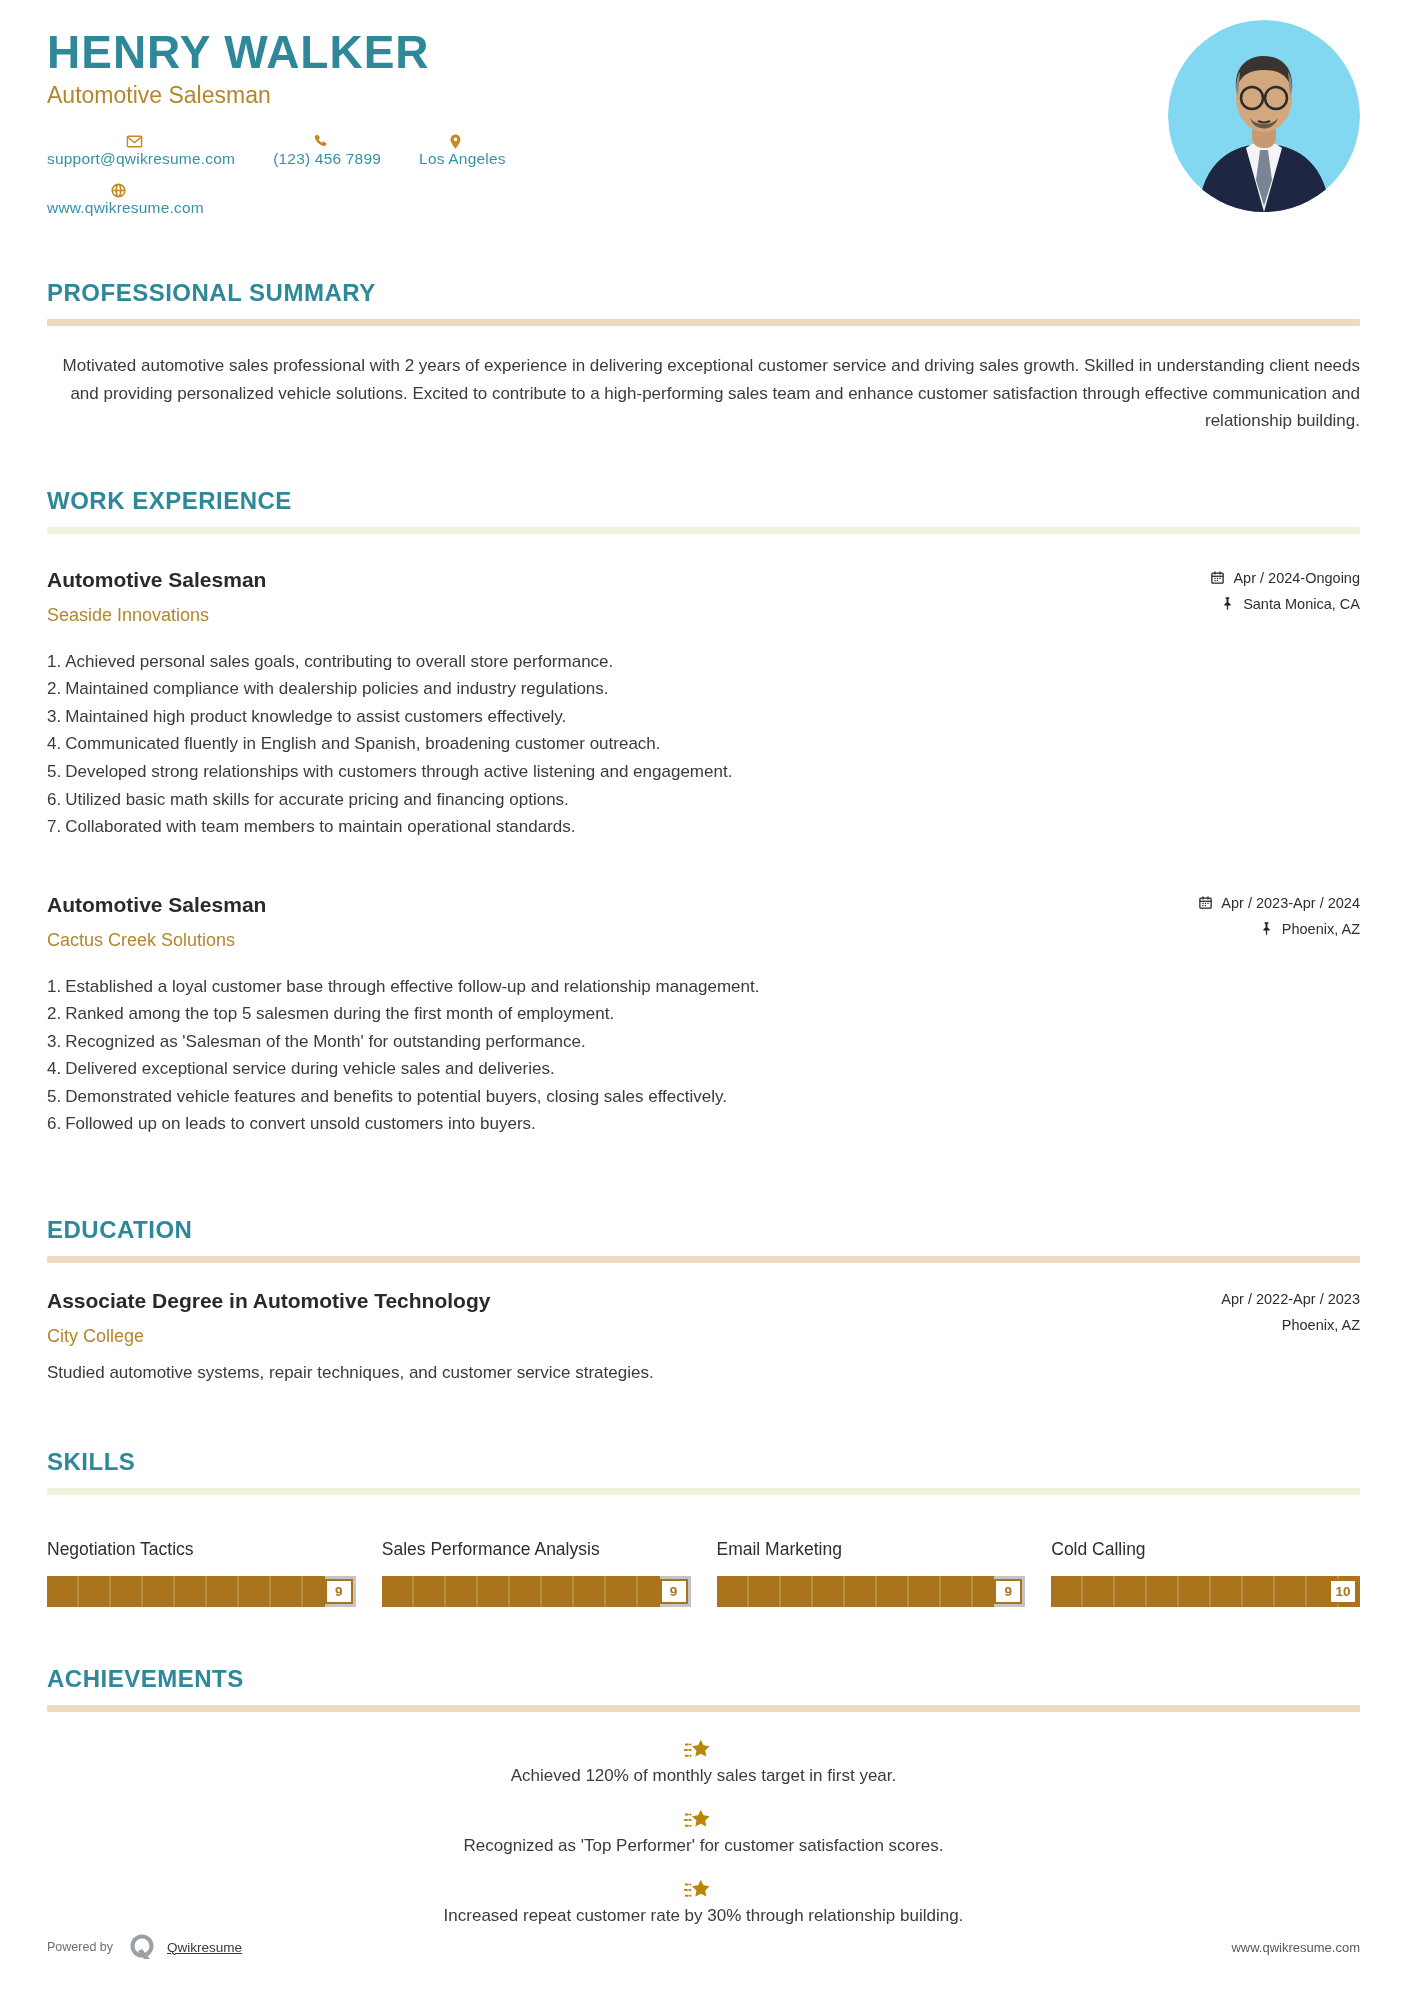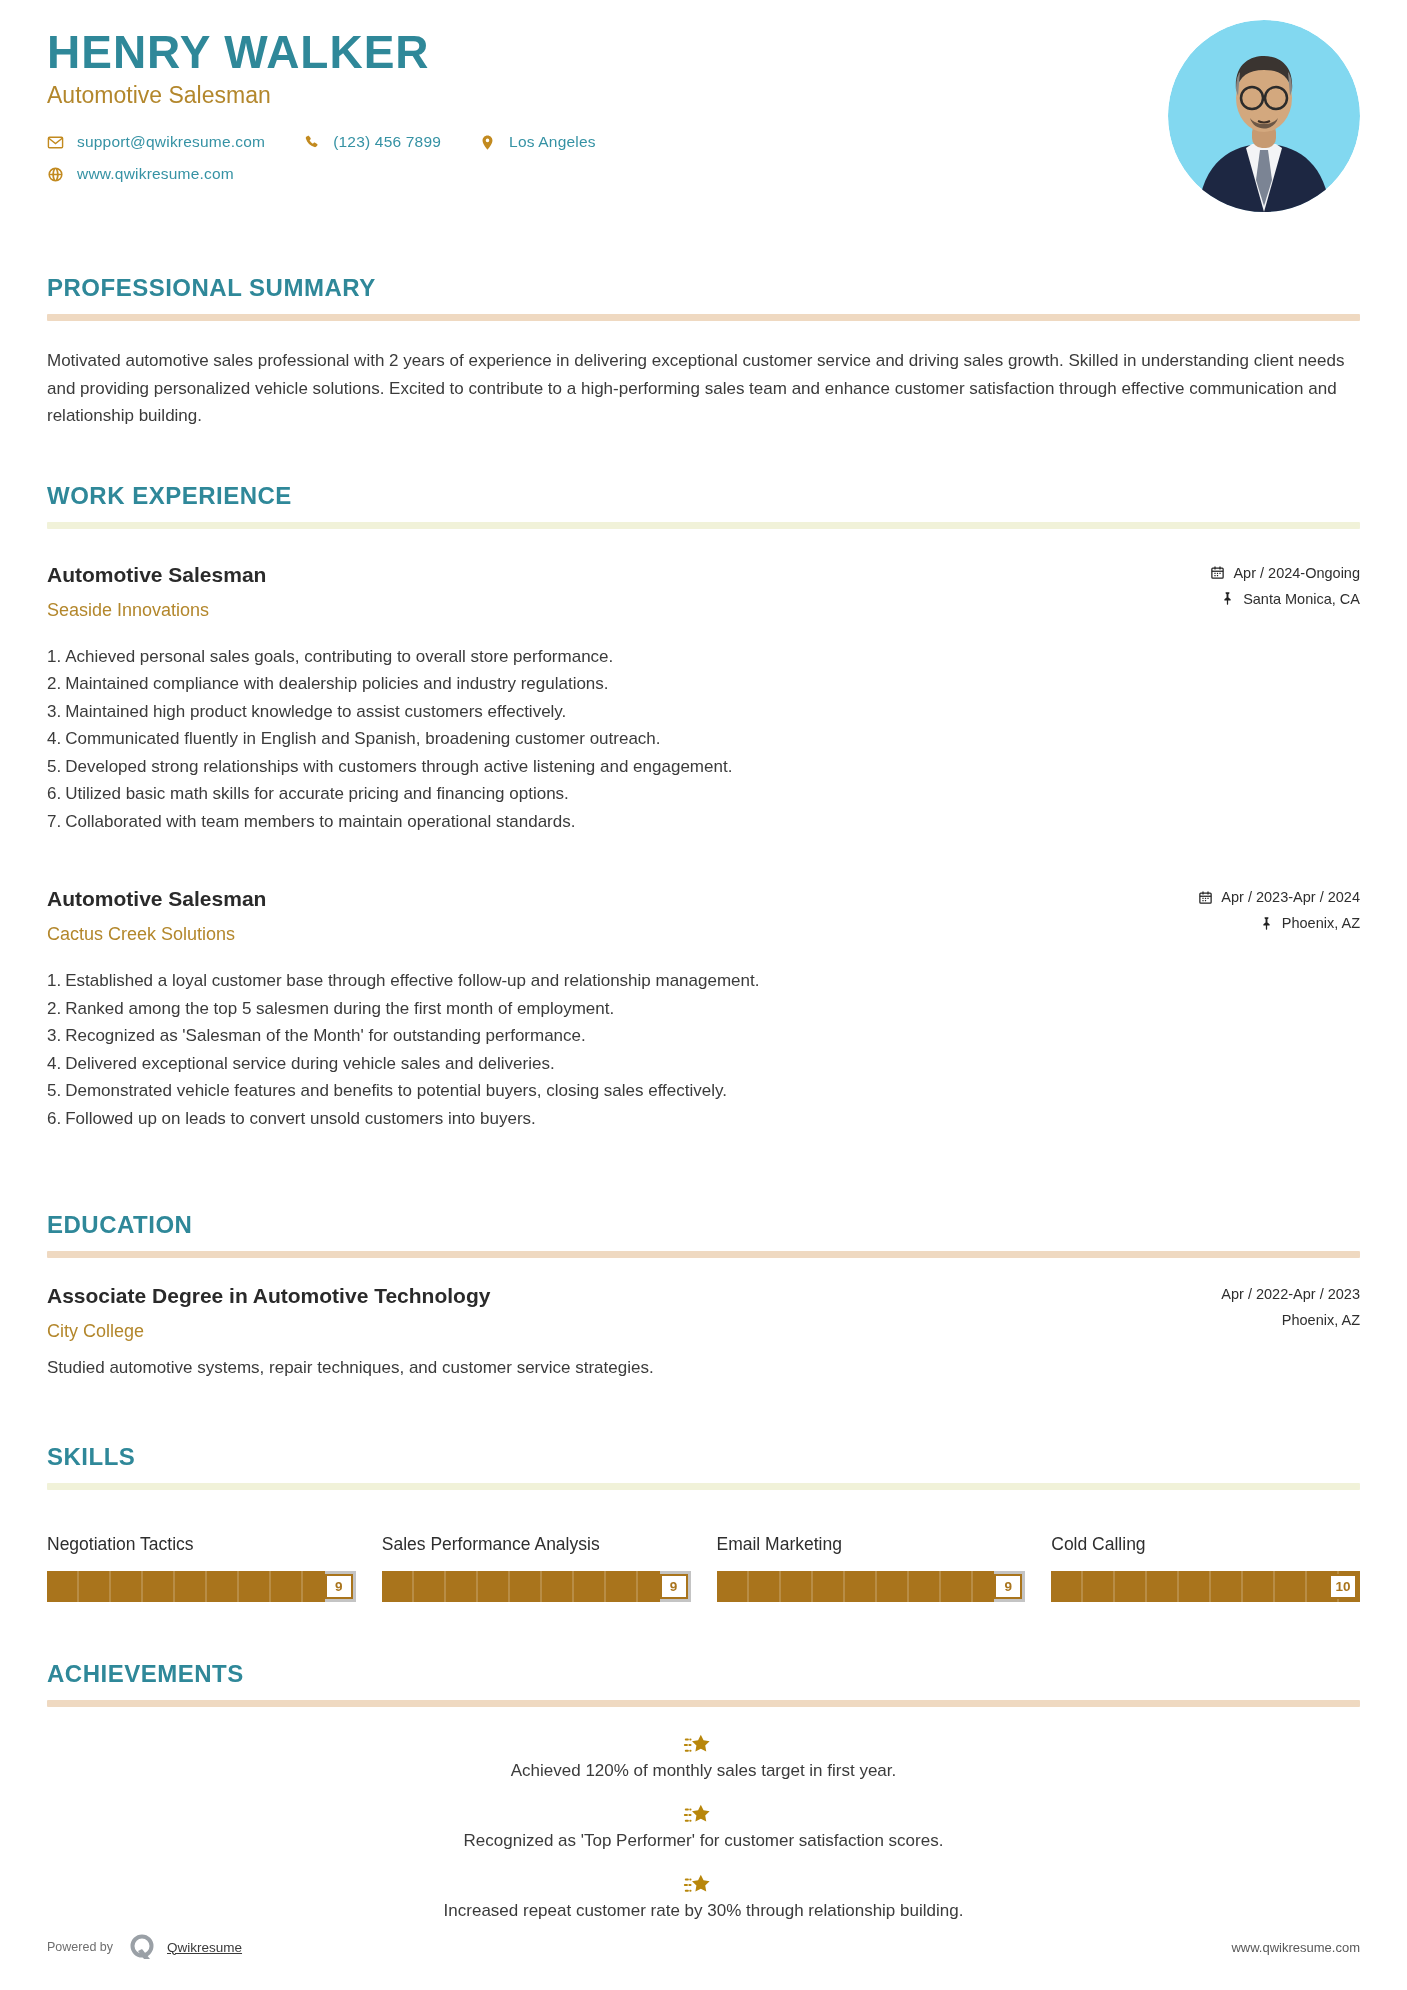--- a/index.html
+++ b/index.html
@@ -14,35 +14,35 @@
   
   .header { display:flex; justify-content:space-between; align-items:flex-start; }
   .header-left { padding-top:8px; }
   .name {
     font-size:46px; font-weight:800; letter-spacing:1px;
     color:#2f8899; line-height:1.05;
   }
   .job-title { font-size:23px; color:#b3872c; margin-top:6px; font-weight:500; }
   .contact-rows { margin-top:24px; }
   .contact-row { display:flex; align-items:center; margin-top:14px; }
-  .contact-item { display:flex; align-items:center; margin-right:38px; }
+  .contact-item { display:flex; align-items:center; margin-right:38px;flex-direction:column; }
   .contact-item .cicon { width:17px; height:17px; margin-right:13px; display:inline-flex; }
   .contact-item .ctext { font-size:15.5px; color:#3592a4; letter-spacing:0.2px; }
   .avatar-wrap { width:192px; height:192px; border-radius:50%; overflow:hidden; flex:0 0 auto; margin-right:0px; }
 
   
   .section { margin-top:0; }
   .sec-heading {
     font-size:24px; font-weight:800; letter-spacing:0.5px; color:#2f8899;
   }
   .sec-rule { height:7px; width:100%; margin-top:12px; border-radius:1px; }
   .rule-tan { background:#efd9c1; }
   .rule-pale { background:#f1f2d9; }
 
-  .summary-text { margin-top:26px; font-size:17px; line-height:1.62; color:#3b3b3b; }
+  .summary-text { margin-top:26px; font-size:17px; line-height:1.62; color:#3b3b3b;text-align:right; }
 
   
   .entry { margin-top:34px; }
   .entry-head { display:flex; justify-content:space-between; align-items:flex-start; }
   .entry-title { font-size:21px; font-weight:700; color:#2a2a2a; }
   .entry-company { font-size:18px; color:#b3872c; margin-top:13px; }
   .entry-meta { text-align:right; flex:0 0 auto; padding-top:2px; }
   .meta-row { display:flex; justify-content:flex-end; align-items:center; margin-bottom:10px; }
   .meta-row .micon { width:15px; height:15px; margin-right:8px; display:inline-flex; }
   .meta-row .mtext { font-size:14.5px; color:#2e2e2e; }

